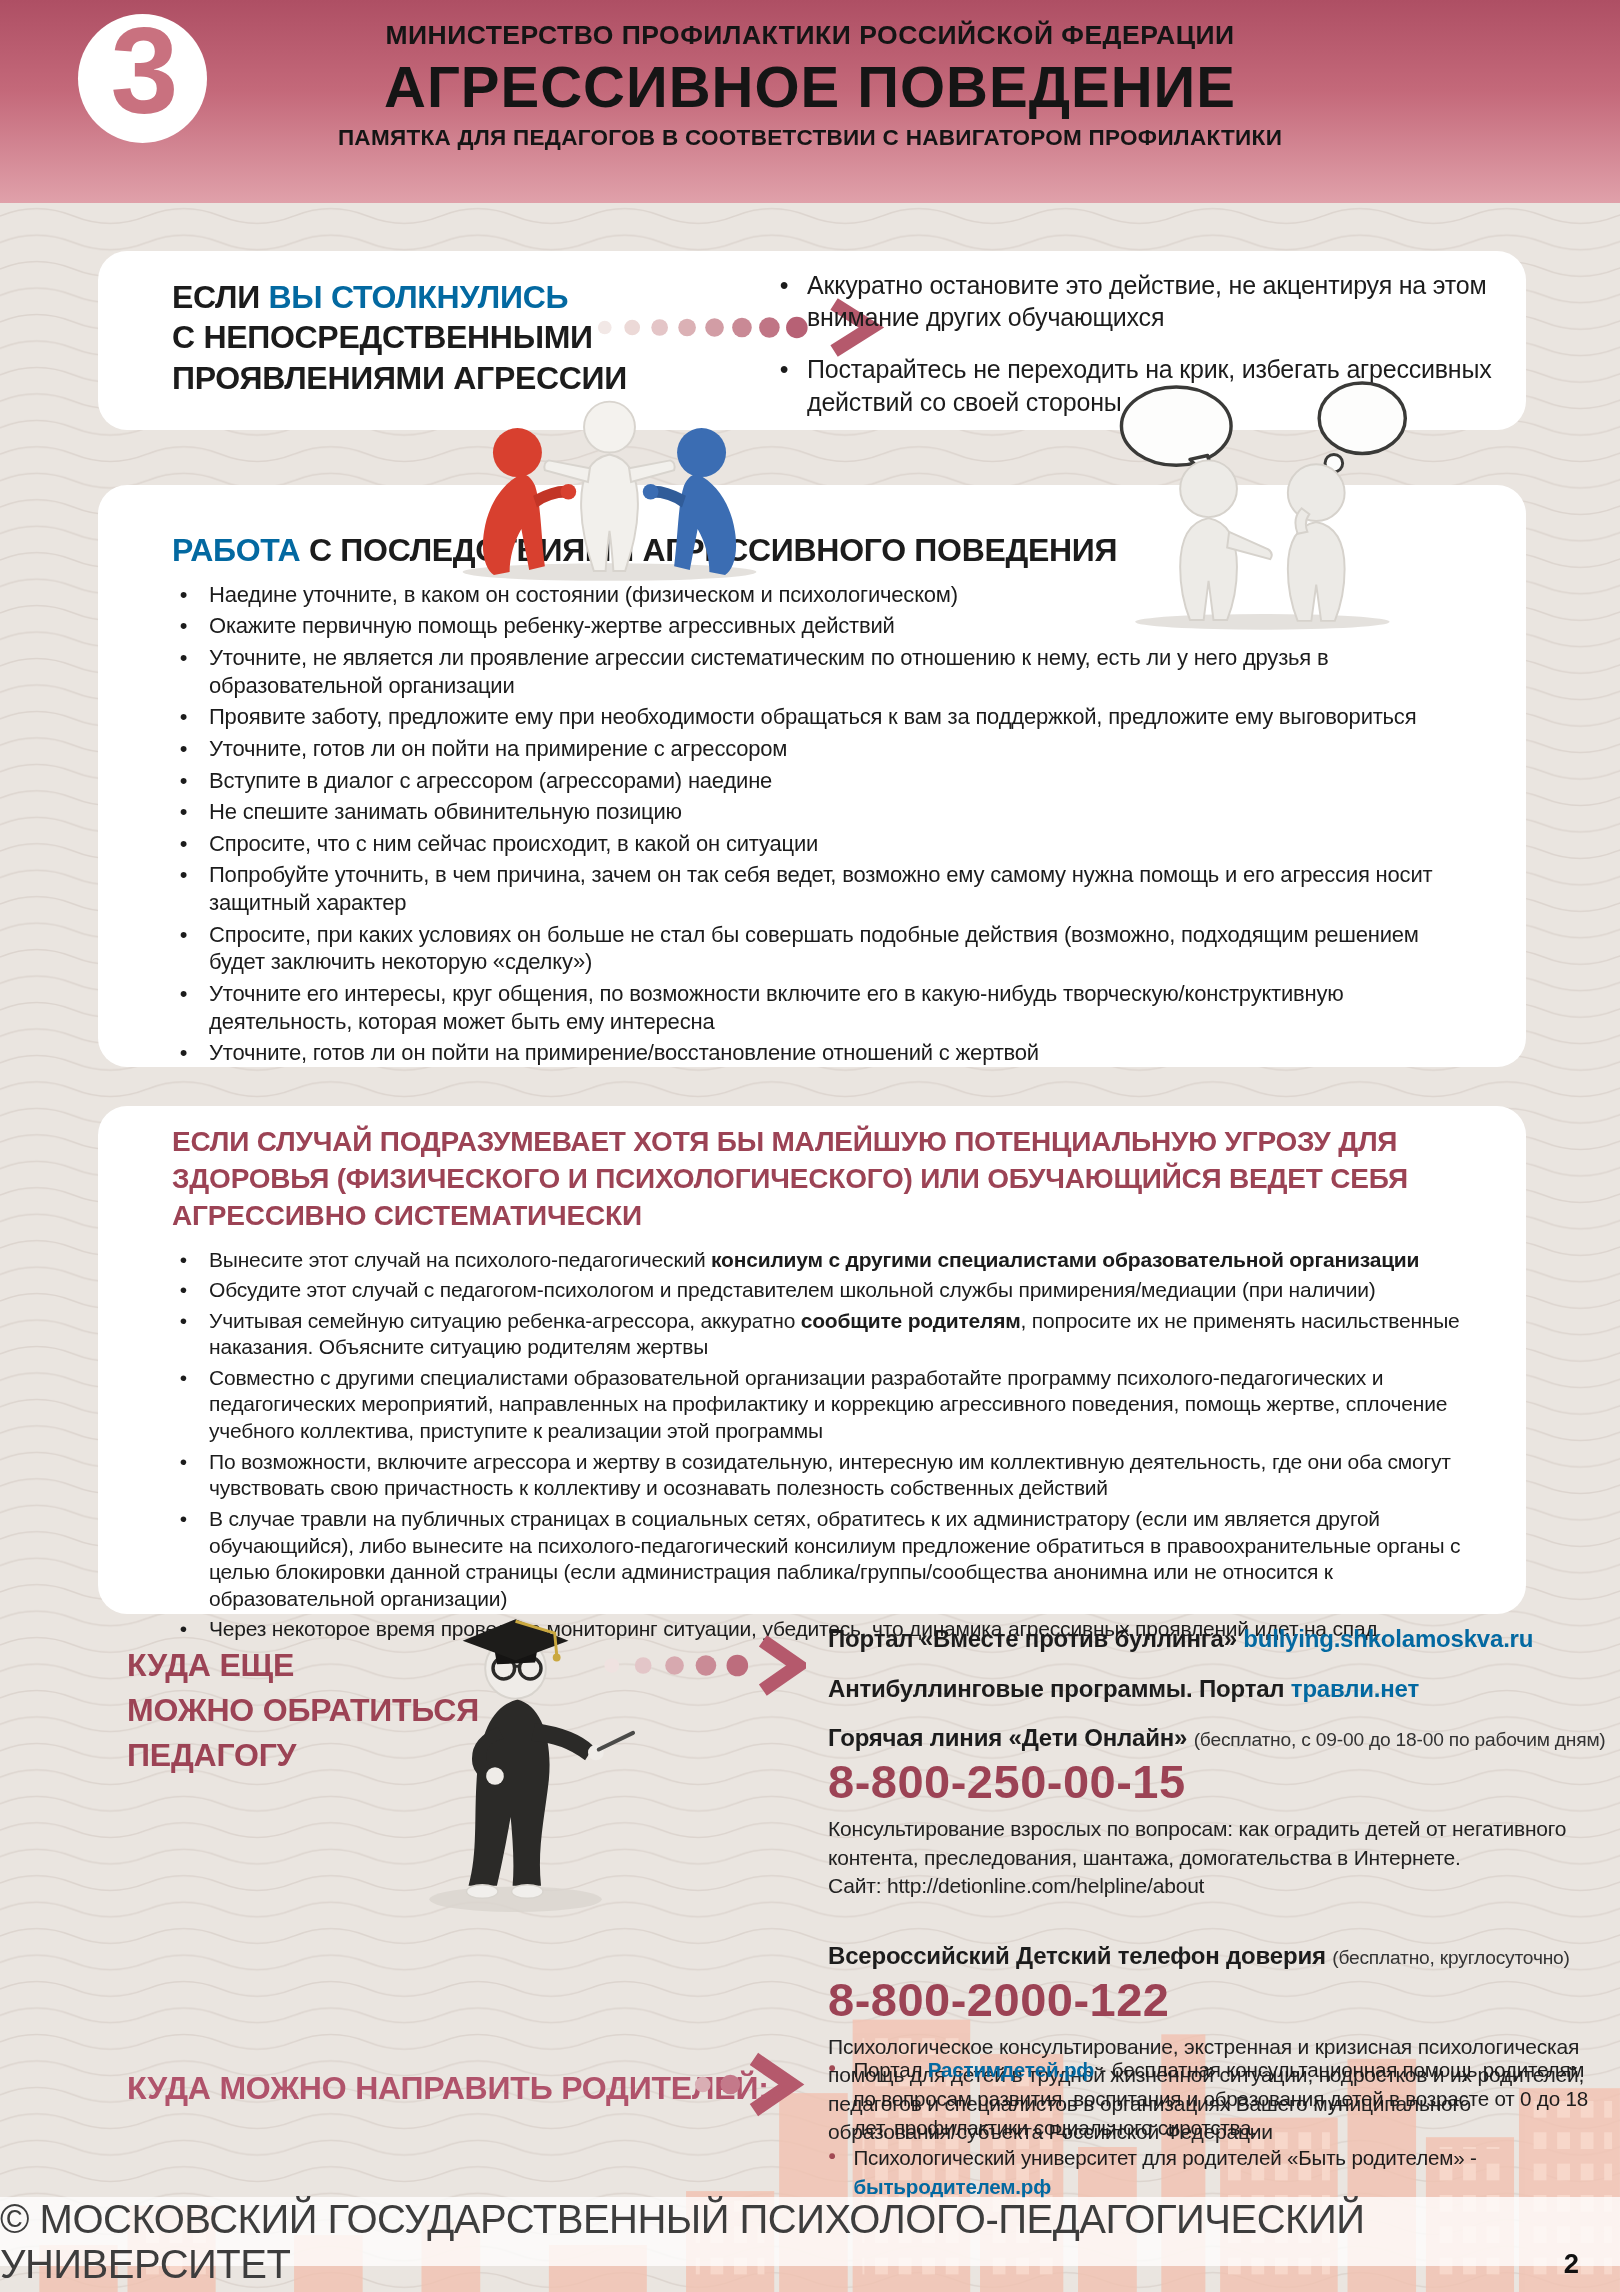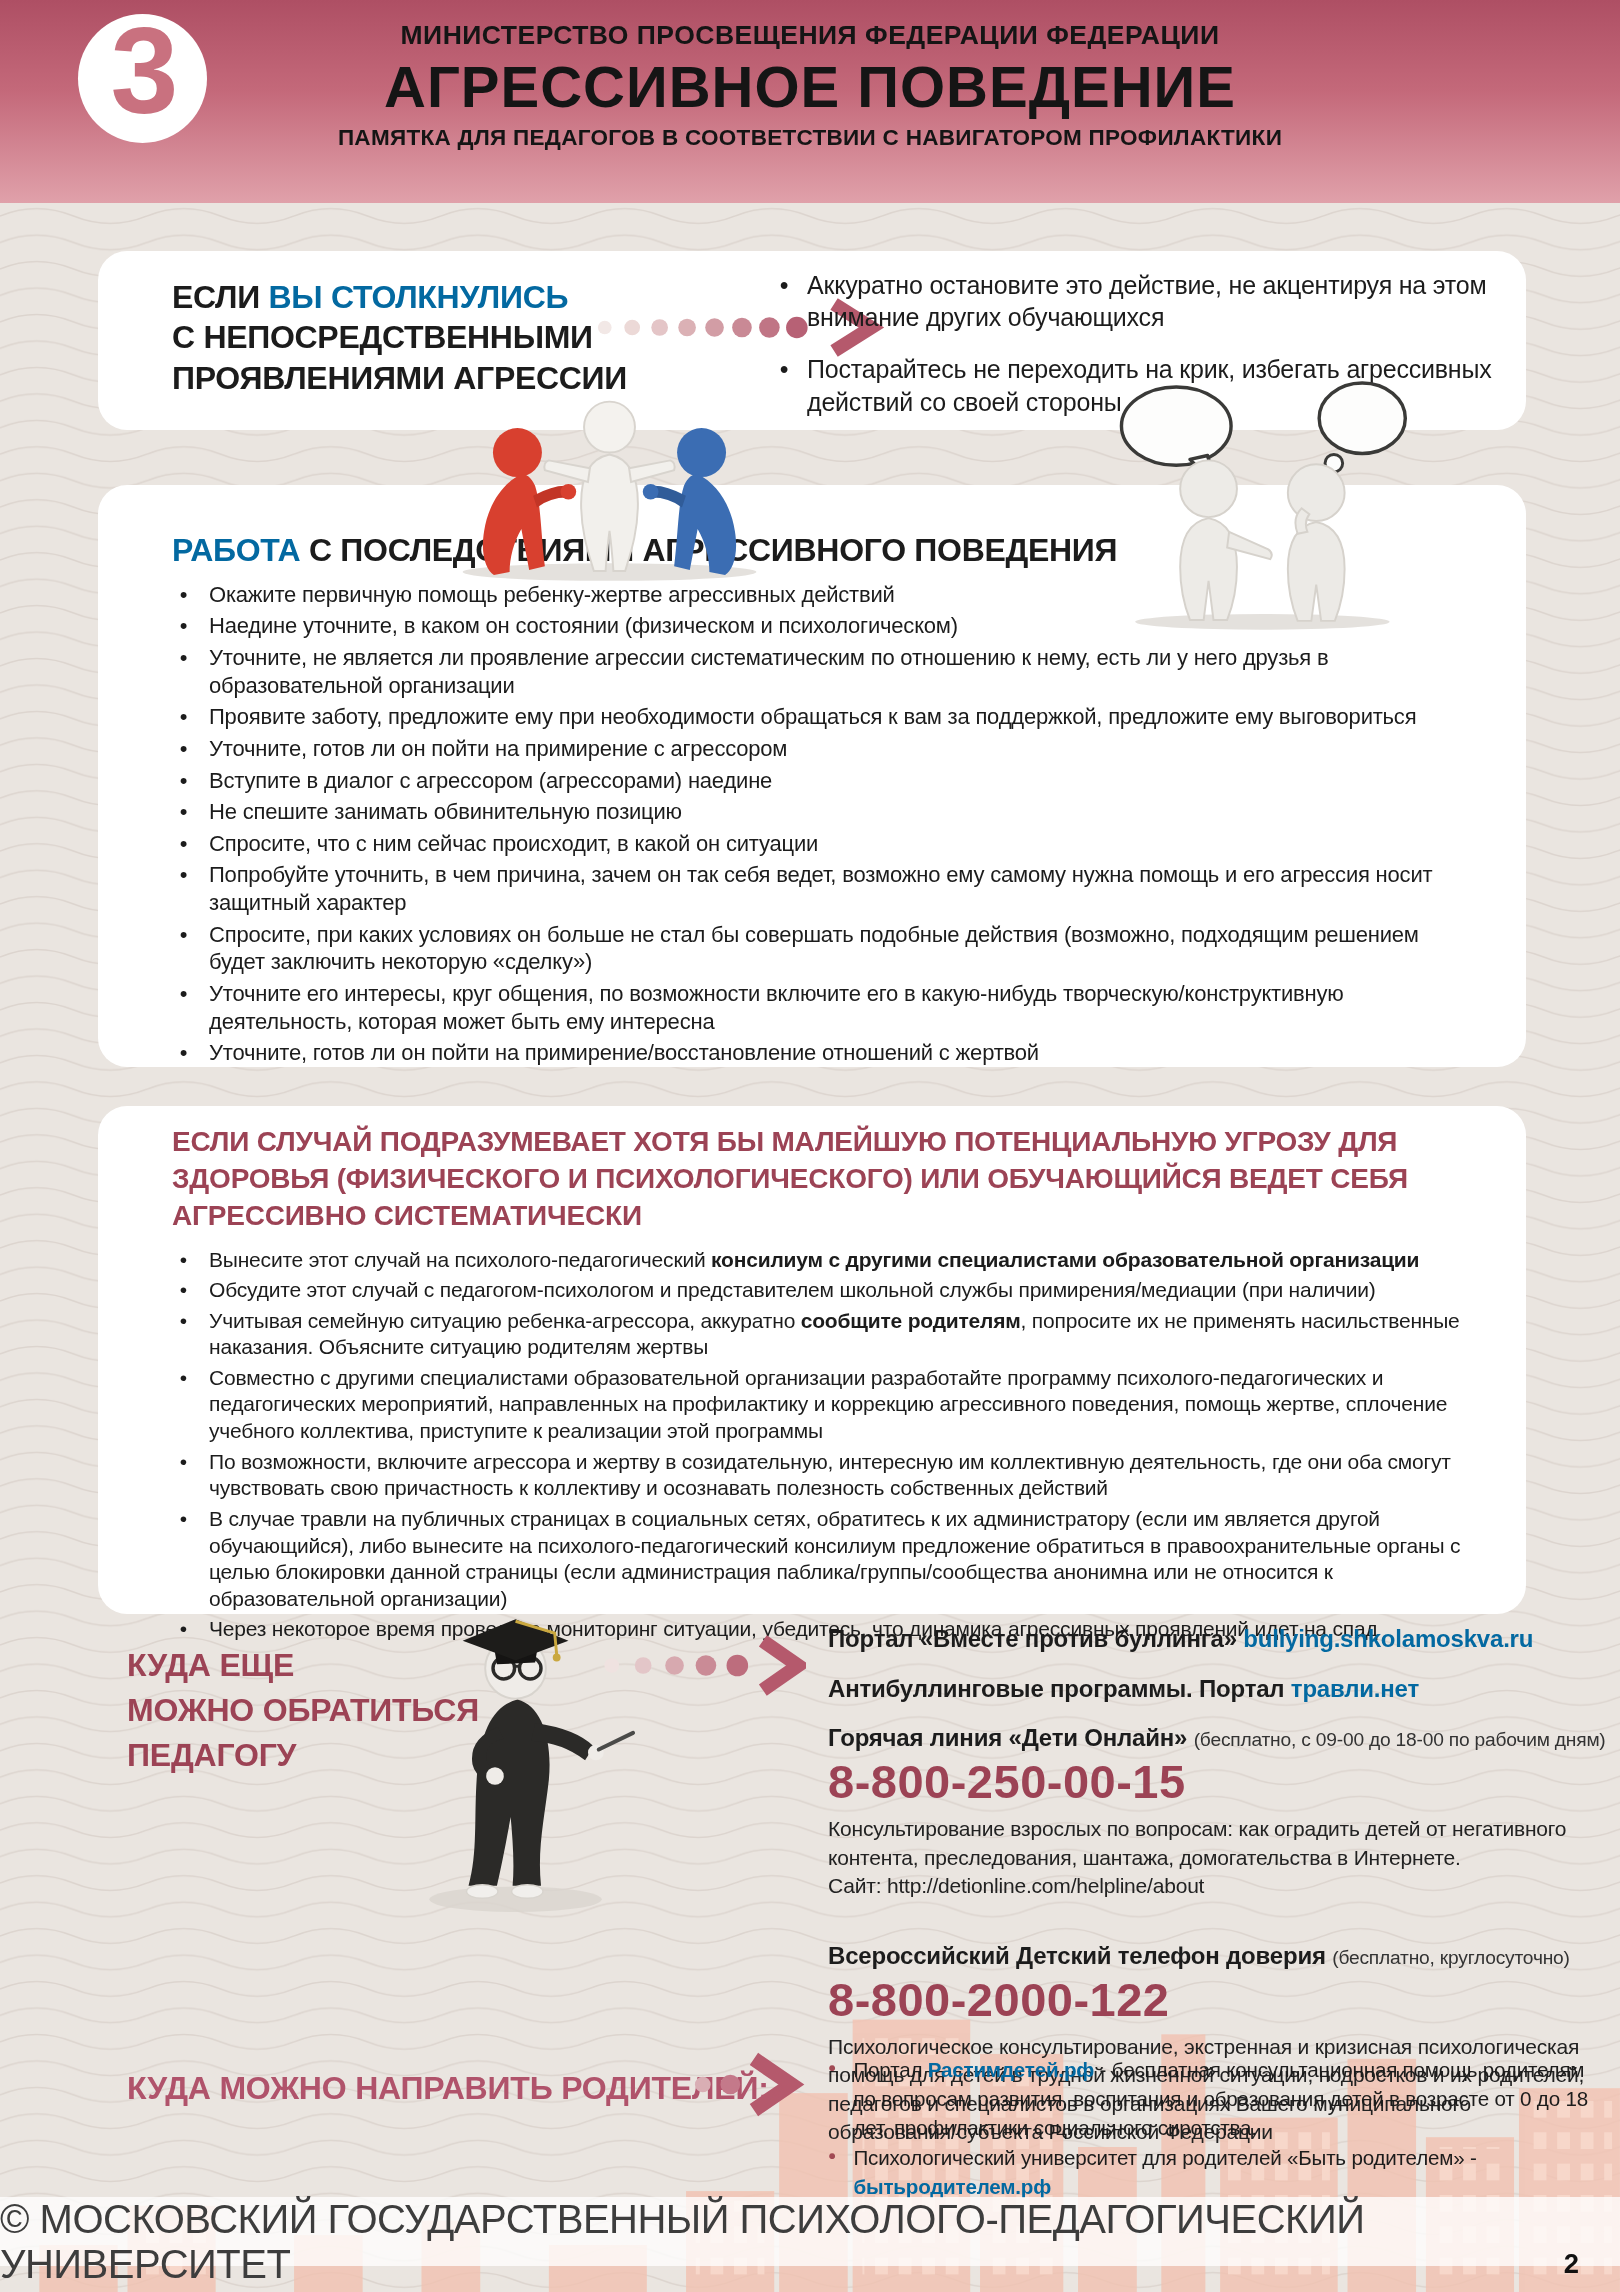--- a/index.html
+++ b/index.html
@@ -132,21 +132,21 @@
     </defs>
     <rect x="0" y="0" width="1653" height="2132" fill="#eae5e0"></rect>
     <rect x="0" y="0" width="1653" height="2132" fill="url(#wv)"></rect>
   </svg>
 
   <div class="header">
     <div class="badge">
       <span>3</span>
     </div>
     <div class="header-text">
-      <div class="ministry">МИНИСТЕРСТВО ПРОСВЕЩЕНИЯ ФЕДЕРАЦИИ ФЕДЕРАЦИИ</div>
+      <div class="ministry">МИНИСТЕРСТВО ПРОФИЛАКТИКИ РОССИЙСКОЙ ФЕДЕРАЦИИ</div>
       <div class="page-title">АГРЕССИВНОЕ ПОВЕДЕНИЕ</div>
       <div class="page-subtitle">ПАМЯТКА ДЛЯ ПЕДАГОГОВ В СООТВЕТСТВИИ С НАВИГАТОРОМ ПРОФИЛАКТИКИ</div>
     </div>
   </div>
 
   <div class="card card1">
     <div class="c1-head"><span>ЕСЛИ </span><span class="a">ВЫ СТОЛКНУЛИСЬ</span><span>
 С НЕПОСРЕДСТВЕННЫМИ
 ПРОЯВЛЕНИЯМИ АГРЕССИИ</span></div>
     <svg class="c1-arrow" width="294" height="59" viewBox="0 0 300 60">
@@ -198,22 +198,22 @@
     <path d="M136 166 L 176 184 Q 182 188 178 194 L 134 182 Z" fill="#edebe7" stroke="#d6d2cc" stroke-width="2"></path>
 
     <circle cx="225" cy="126" r="29" fill="#eceae6" stroke="#d6d2cc" stroke-width="2"></circle>
     <path d="M225 156 C 204 160 196 178 196 204 C 196 230 202 247 206 257 L 220 257 L 225 220 L 230 257 L 244 257 C 248 247 254 230 254 204 C 254 178 246 160 225 156 Z" fill="#eceae6" stroke="#d6d2cc" stroke-width="2"></path>
     <path d="M206 168 Q 200 152 210 142 L 218 148 Q 212 156 216 166 Z" fill="#eceae6" stroke="#d6d2cc" stroke-width="2"></path>
   </svg>
 
   <div class="card card2">
     <div class="card-heading"><span class="a">РАБОТА</span><span> С ПОСЛЕДСТВИЯМИ АГРЕССИВНОГО ПОВЕДЕНИЯ</span></div>
     <ul class="c2-list">
+        <li><span>Наедине уточните, в каком он состоянии (физическом и психологическом)</span></li>
         <li><span>Окажите первичную помощь ребенку-жертве агрессивных действий</span></li>
-        <li><span>Наедине уточните, в каком он состоянии (физическом и психологическом)</span></li>
         <li><span>Уточните, не является ли проявление агрессии систематическим по отношению к нему, есть ли у него друзья в образовательной организации</span></li>
         <li><span>Проявите заботу, предложите ему при необходимости обращаться к вам за поддержкой, предложите ему выговориться</span></li>
         <li><span>Уточните, готов ли он пойти на примирение с агрессором</span></li>
         <li><span>Вступите в диалог с агрессором (агрессорами) наедине</span></li>
         <li><span>Не спешите занимать обвинительную позицию</span></li>
         <li><span>Спросите, что с ним сейчас происходит, в какой он ситуации</span></li>
         <li><span>Попробуйте уточнить, в чем причина, зачем он так себя ведет, возможно ему самому нужна помощь и его агрессия носит защитный характер</span></li>
         <li><span>Спросите, при каких условиях он больше не стал бы совершать подобные действия (возможно, подходящим решением будет заключить некоторую «сделку»)</span></li>
         <li><span>Уточните его интересы, круг общения, по возможности включите его в какую-нибудь творческую/конструктивную деятельность, которая может быть ему интересна</span></li>
         <li><span>Уточните, готов ли он пойти на примирение/восстановление отношений с жертвой</span></li>

